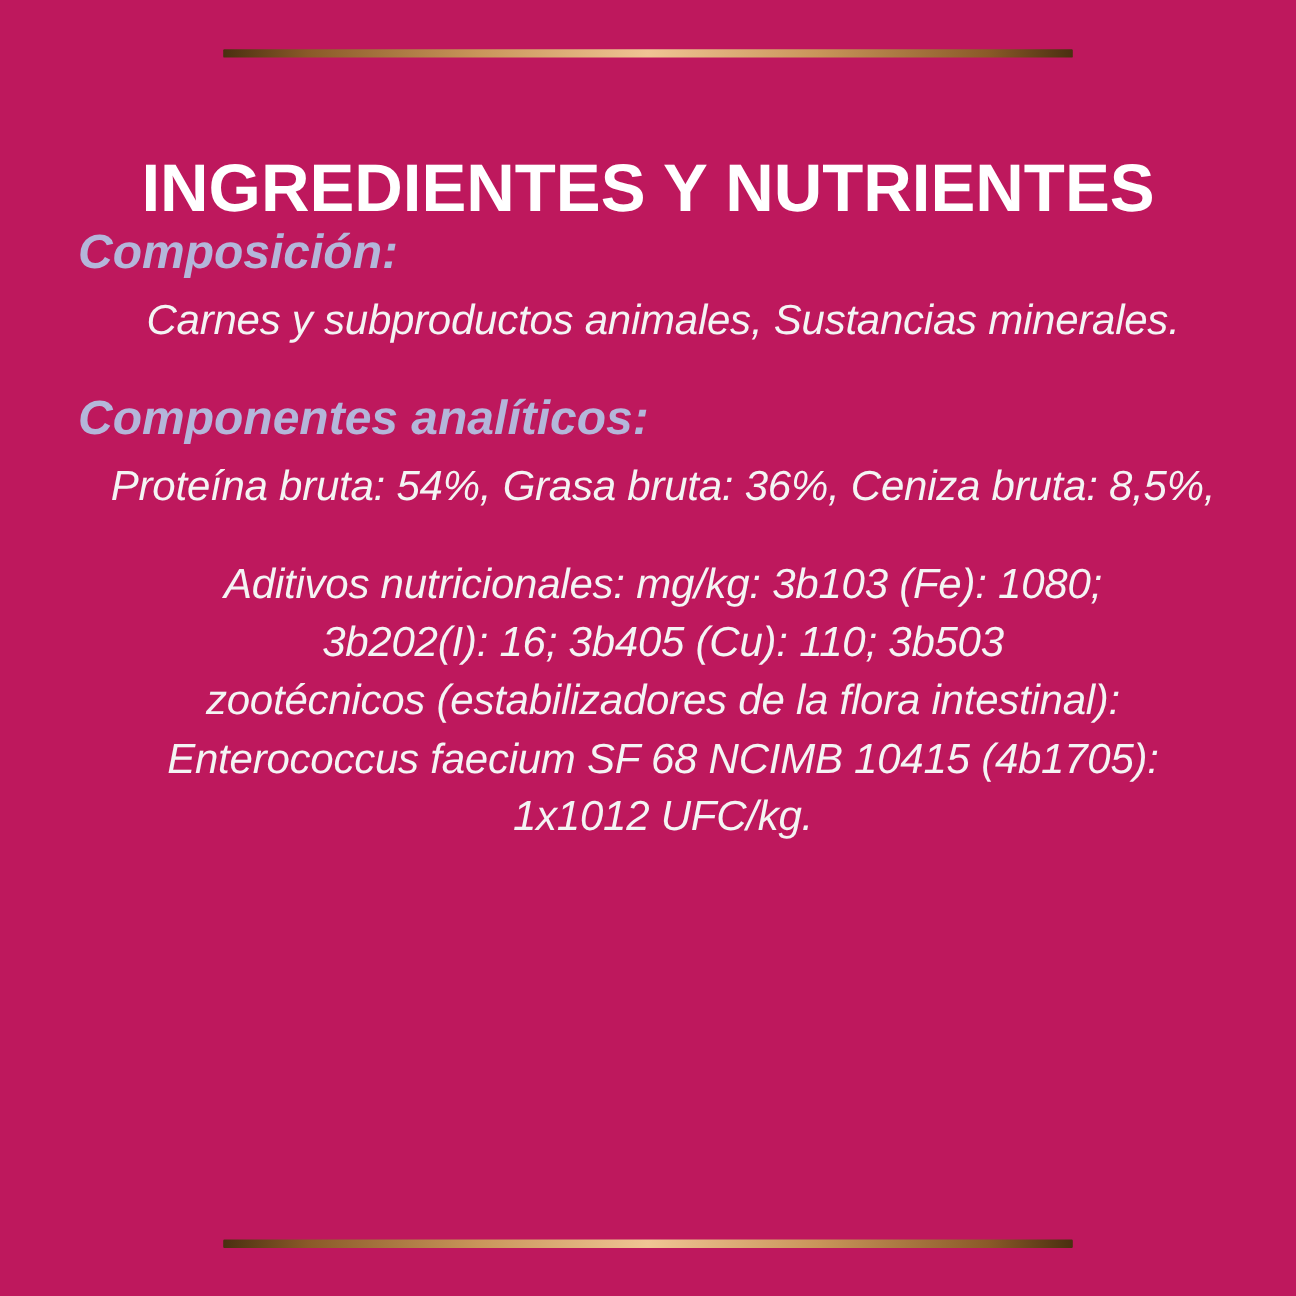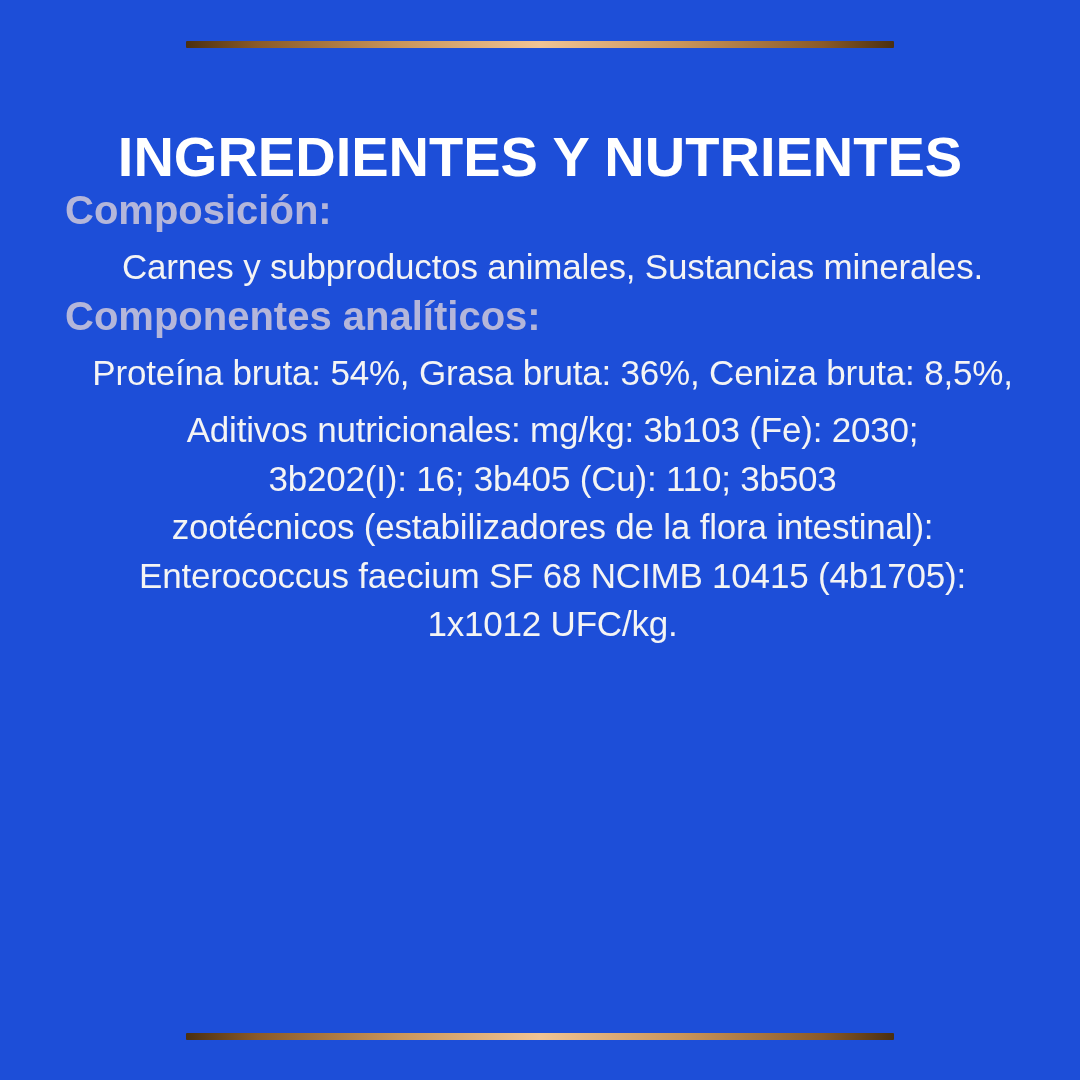--- a/index.html
+++ b/index.html
@@ -4,21 +4,21 @@
 <style>
   html, body {
     margin: 0;
     padding: 0;
     background: #000;
   }
   .canvas {
     position: relative;
     width: 1080px;
     height: 1080px;
-    background: #1d4ed8;
+    background: #be185d;
     overflow: hidden;
     font-family: "Liberation Sans", sans-serif;
   }
   .gold-bar {
     position: absolute;
     left: 186px;
     width: 708px;
     height: 7px;
     background: linear-gradient(to right,
       #4a2f10 0%, #8a5a28 10%, #c9955a 30%, #f0c494 50%,
@@ -39,22 +39,22 @@
     letter-spacing: 0px;
     line-height: 1.05;
     white-space: nowrap;
   }
   .content {
     position: absolute;
     top: 186px;
     left: 65px;
     right: 40px;
   }
-  .section { margin: 0; }
-  .section + .section { }
+  .section { margin: 0; font-style: italic; }
+  .section + .section { margin-top: 33px; }
   .section-heading {
     color: #b4b6da;
     font-size: 40px;
     font-weight: 700;
     line-height: 48px;
     letter-spacing: 0px;
     margin: 0;
   }
   .section-body {
     margin-top: 9px;
@@ -89,21 +89,21 @@
 
     <div class="section">
       <h2 class="section-heading">Componentes analíticos:</h2>
       <div class="section-body">
         <div class="body-line">Proteína bruta: 54%, Grasa bruta: 36%, Ceniza bruta: 8,5%,</div>
       </div>
     </div>
 
     <div class="section">
       <div class="section-body">
-        <div class="body-line">Aditivos nutricionales: mg/kg: 3b103 (Fe): 2030;</div>
+        <div class="body-line">Aditivos nutricionales: mg/kg: 3b103 (Fe): 1080;</div>
         <div class="body-line">3b202(I): 16; 3b405 (Cu): 110; 3b503</div>
         <div class="body-line">zootécnicos (estabilizadores de la flora intestinal):</div>
         <div class="body-line">Enterococcus faecium SF 68 NCIMB 10415 (4b1705):</div>
         <div class="body-line">1x1012 UFC/kg.</div>
       </div>
     </div>
 
   </div>
 
   <div class="gold-bar bottom"></div>

